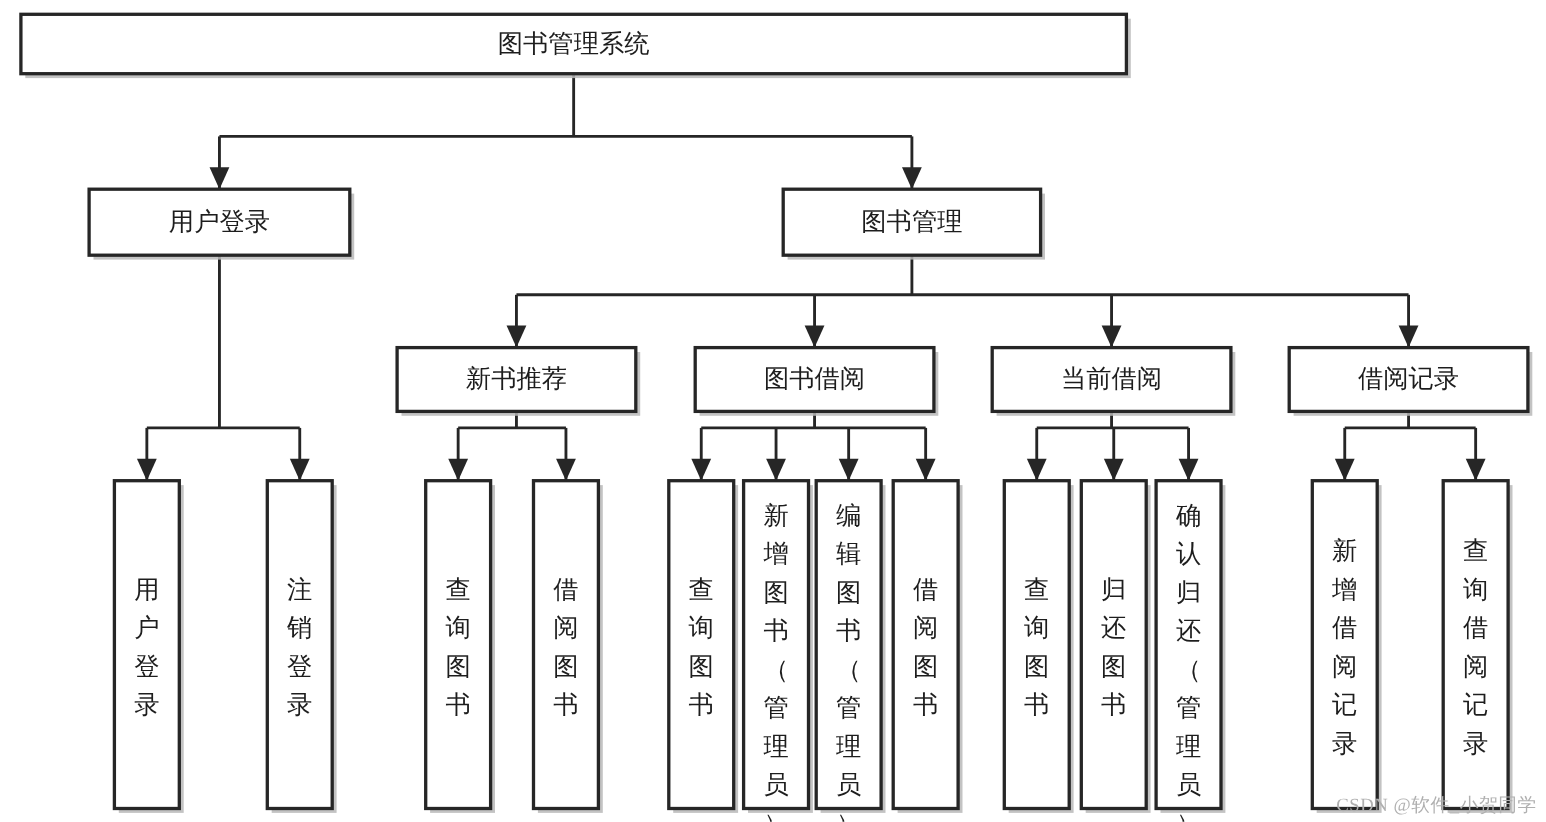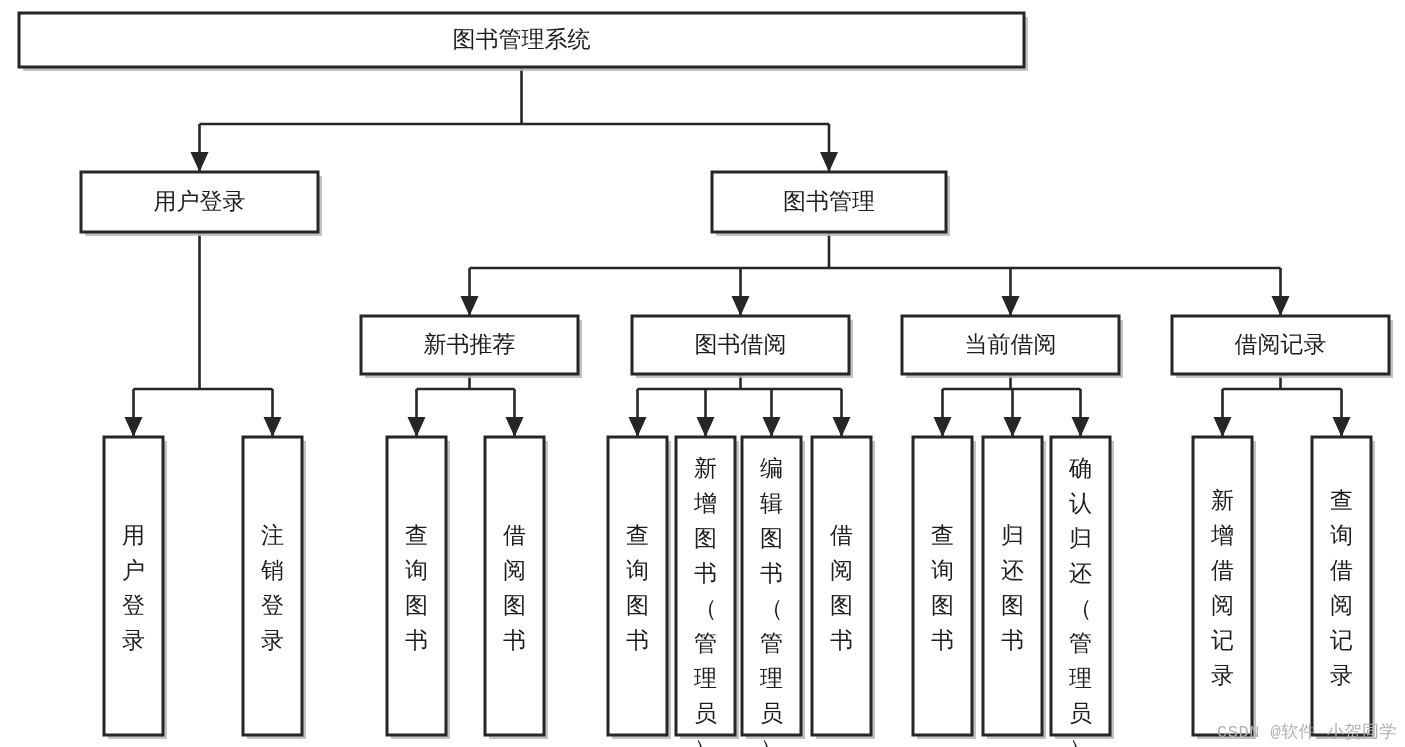--- a/index.html
+++ b/index.html
@@ -51,21 +51,21 @@
   .node-label-v {
     font-family: "Liberation Sans", "DejaVu Sans", sans-serif;
     font-size: 23px;
     fill: #1d1d1d;
     text-anchor: middle;
   }
   .watermark {
     position: absolute;
     right: 8px;
     bottom: 4px;
-    font-family: Liberation Mono, monospace;
+    font-family: Liberation Serif, serif;
     font-size: 17px;
     color: #b0b0b0;
     white-space: nowrap;
     letter-spacing: 0.5px;
   }
 </style>
 </head>
 <body>
 
 <div id="diagram-root">

